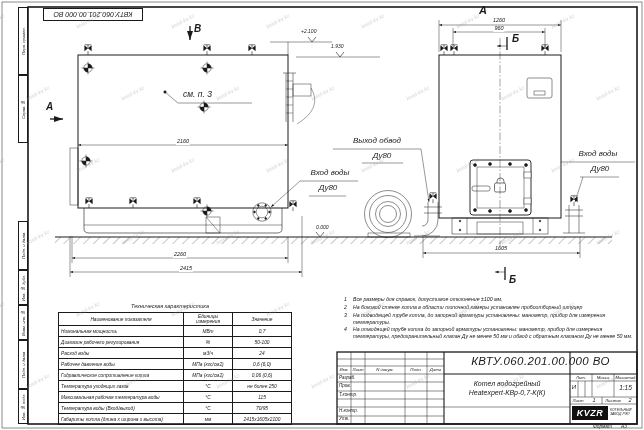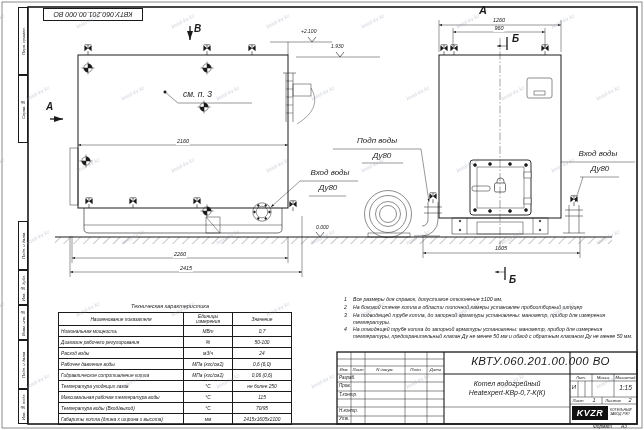--- a/index.html
+++ b/index.html
@@ -290,21 +290,21 @@
     <div class="t elev" style="left:330px;top:44px;">1.930</div>
     <div class="t elev" style="left:315px;top:225px;">0.000</div>
 
     <div class="t dim ctr" style="left:183px;top:139px;">2160</div>
     <div class="t dim ctr" style="left:180px;top:252px;">2260</div>
     <div class="t dim ctr" style="left:186px;top:266px;">2415</div>
     <div class="t dim ctr" style="left:499px;top:18px;">1260</div>
     <div class="t dim ctr" style="left:499px;top:26px;">960</div>
     <div class="t dim ctr" style="left:501px;top:246px;">1605</div>
 
-    <div class="t lbl ctr" style="left:377px;top:137px;">Подп воды</div>
+    <div class="t lbl ctr" style="left:377px;top:137px;">Выход обвод</div>
     <div class="t lbl ctr" style="left:382px;top:152px;">Ду80</div>
     <div class="t lbl ctr" style="left:330px;top:169px;">Вход воды</div>
     <div class="t lbl ctr" style="left:328px;top:184px;">Ду80</div>
     <div class="t lbl ctr" style="left:598px;top:150px;">Вход воды</div>
     <div class="t lbl ctr" style="left:600px;top:165px;">Ду80</div>
 
     <div id="spec-title">Техническая характеристика</div>
     <table id="spec">
       <thead>
         <tr>

